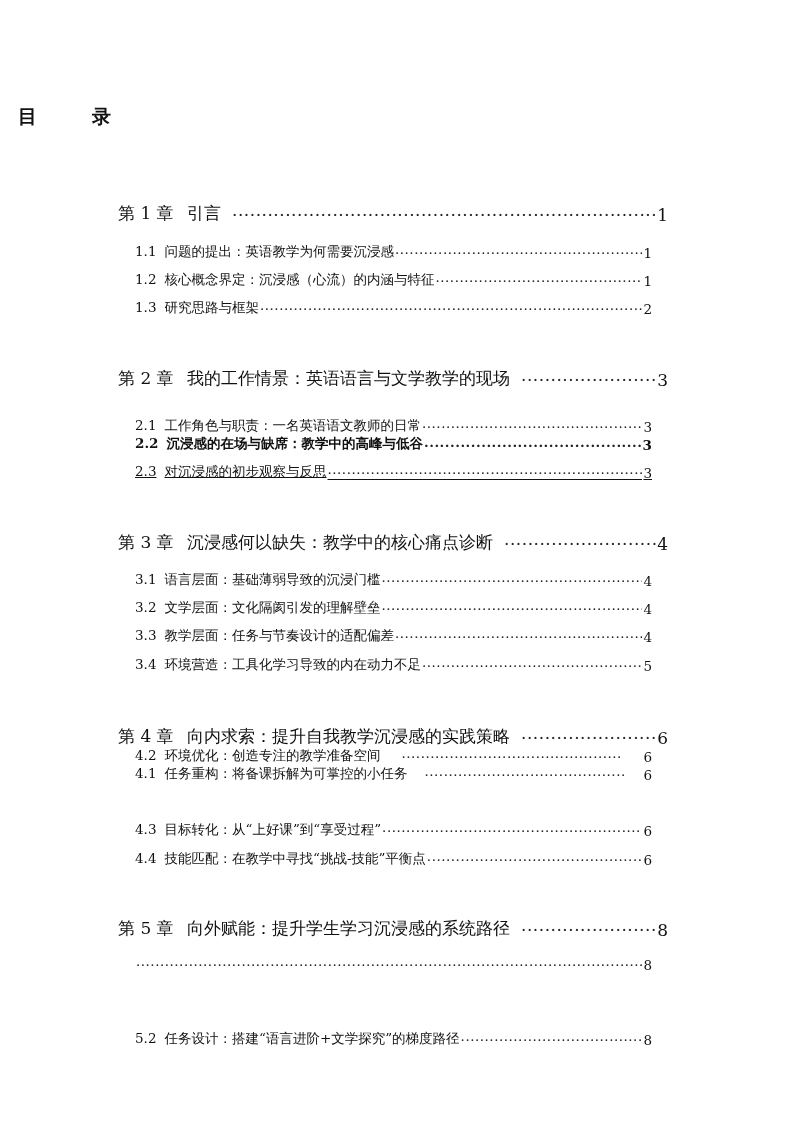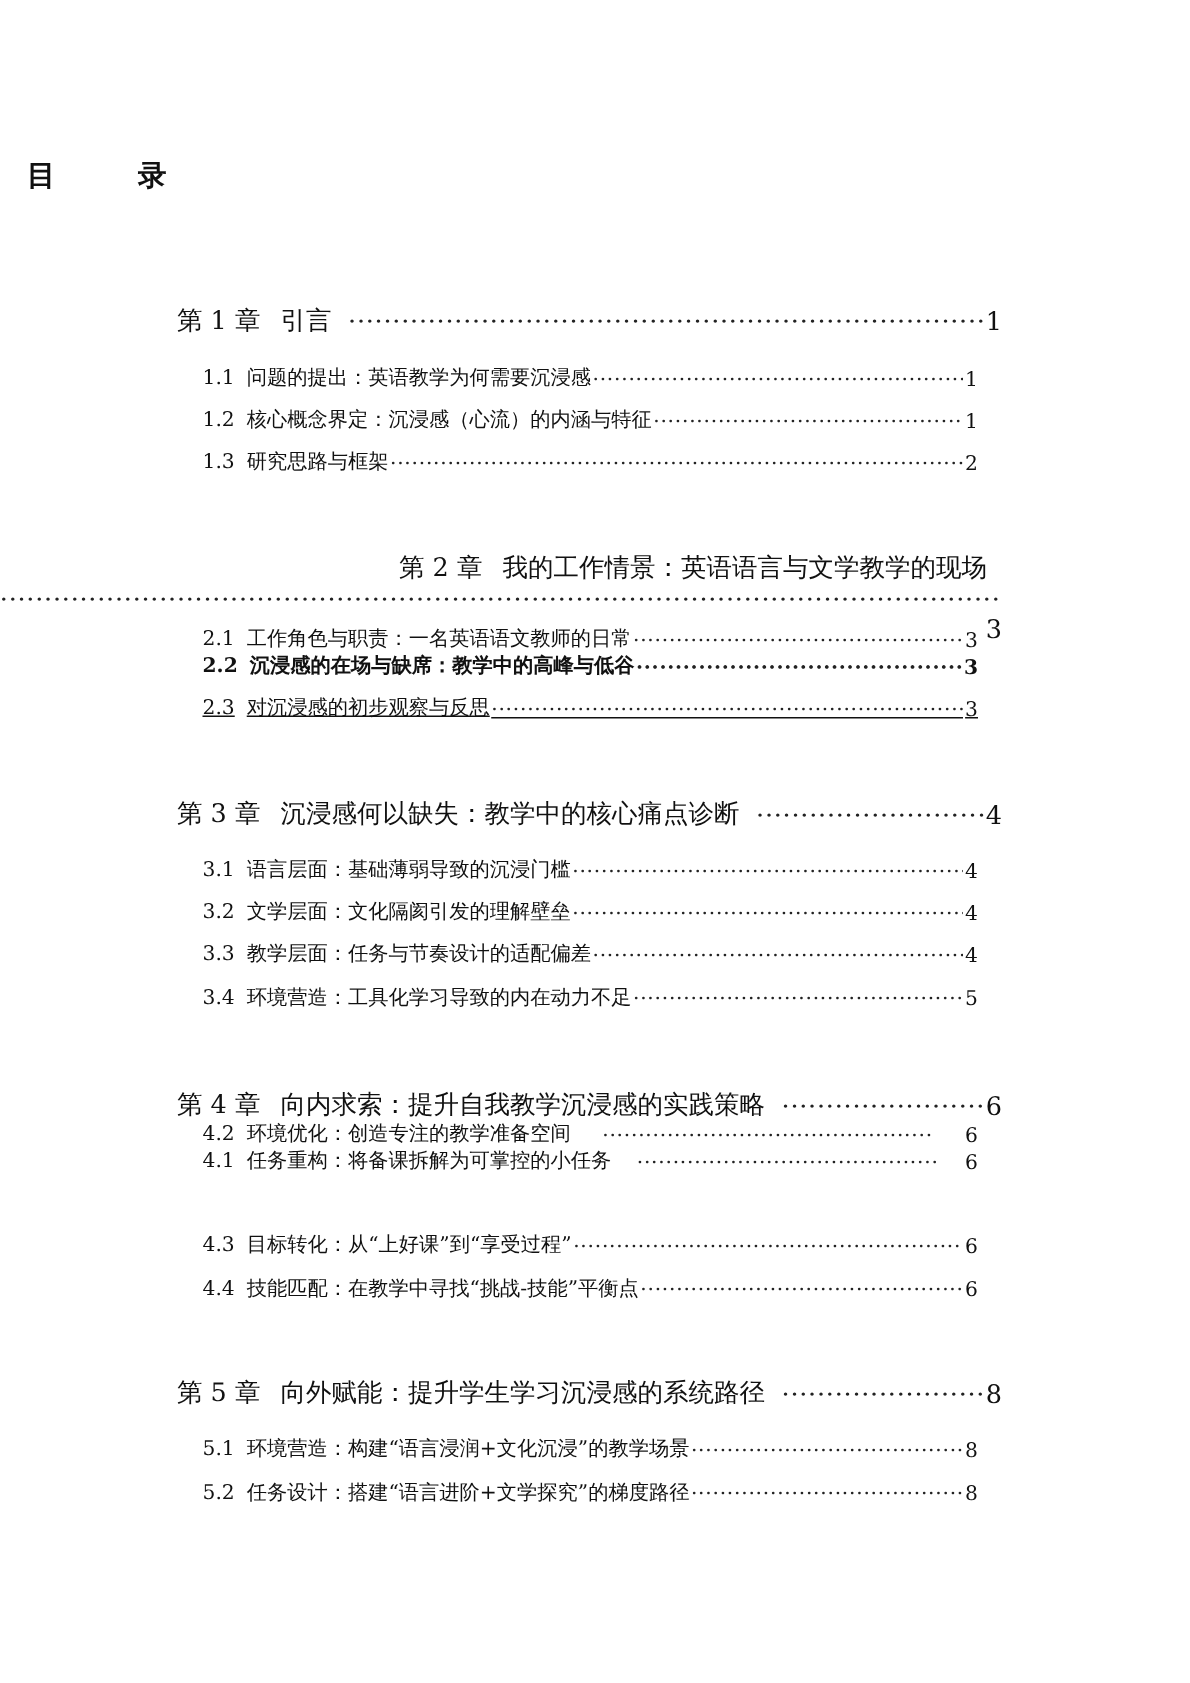--- a/index.html
+++ b/index.html
@@ -37,21 +37,21 @@
     <div class="row section" style="top: 271px;">
       <span class="label"><span class="num">1.2</span><span>核心概念界定：沉浸感（心流）的内涵与特征</span></span>
       <span class="leader"></span>
       <span class="page">1</span>
     </div>
     <div class="row section" style="top: 299px;">
       <span class="label"><span class="num">1.3</span><span>研究思路与框架</span></span>
       <span class="leader"></span>
       <span class="page">2</span>
     </div>
-    <div class="row chapter" style="top: 367px; flex-direction: column;">
+    <div class="row chapter" style="top: 367px;">
       <span class="label"><span class="num">第 2 章</span> <span>我的工作情景：英语语言与文学教学的现场</span></span>
       <span class="leader"></span>
       <span class="page">3</span>
     </div>
     <div class="row section" style="top: 417px;">
       <span class="label"><span class="num">2.1</span><span>工作角色与职责：一名英语语文教师的日常</span></span>
       <span class="leader"></span>
       <span class="page">3</span>
     </div>
     <div class="row section" style="top: 435px; font-weight: bold;">
@@ -113,22 +113,21 @@
       <span class="label"><span class="num">4.4</span><span>技能匹配：在教学中寻找“挑战-技能”平衡点</span></span>
       <span class="leader"></span>
       <span class="page">6</span>
     </div>
     <div class="row chapter" style="top: 917px;">
       <span class="label"><span class="num">第 5 章</span> <span>向外赋能：提升学生学习沉浸感的系统路径</span></span>
       <span class="leader"></span>
       <span class="page">8</span>
     </div>
     <div class="row section" style="top: 957px;">
-      <span class="label"><span class="num">5.1</span><span>环境营造：构建“语言浸润+文化沉浸”的教学场景</span></span>
       <span class="leader"></span>
       <span class="page">8</span>
     </div>
-    <div class="row section" style="top: 986px;">
+    <div class="row section" style="top: 1030px;">
       <span class="label"><span class="num">5.2</span><span>任务设计：搭建“语言进阶+文学探究”的梯度路径</span></span>
       <span class="leader"></span>
       <span class="page">8</span>
     </div>
   </div>
 
 </body></html>

